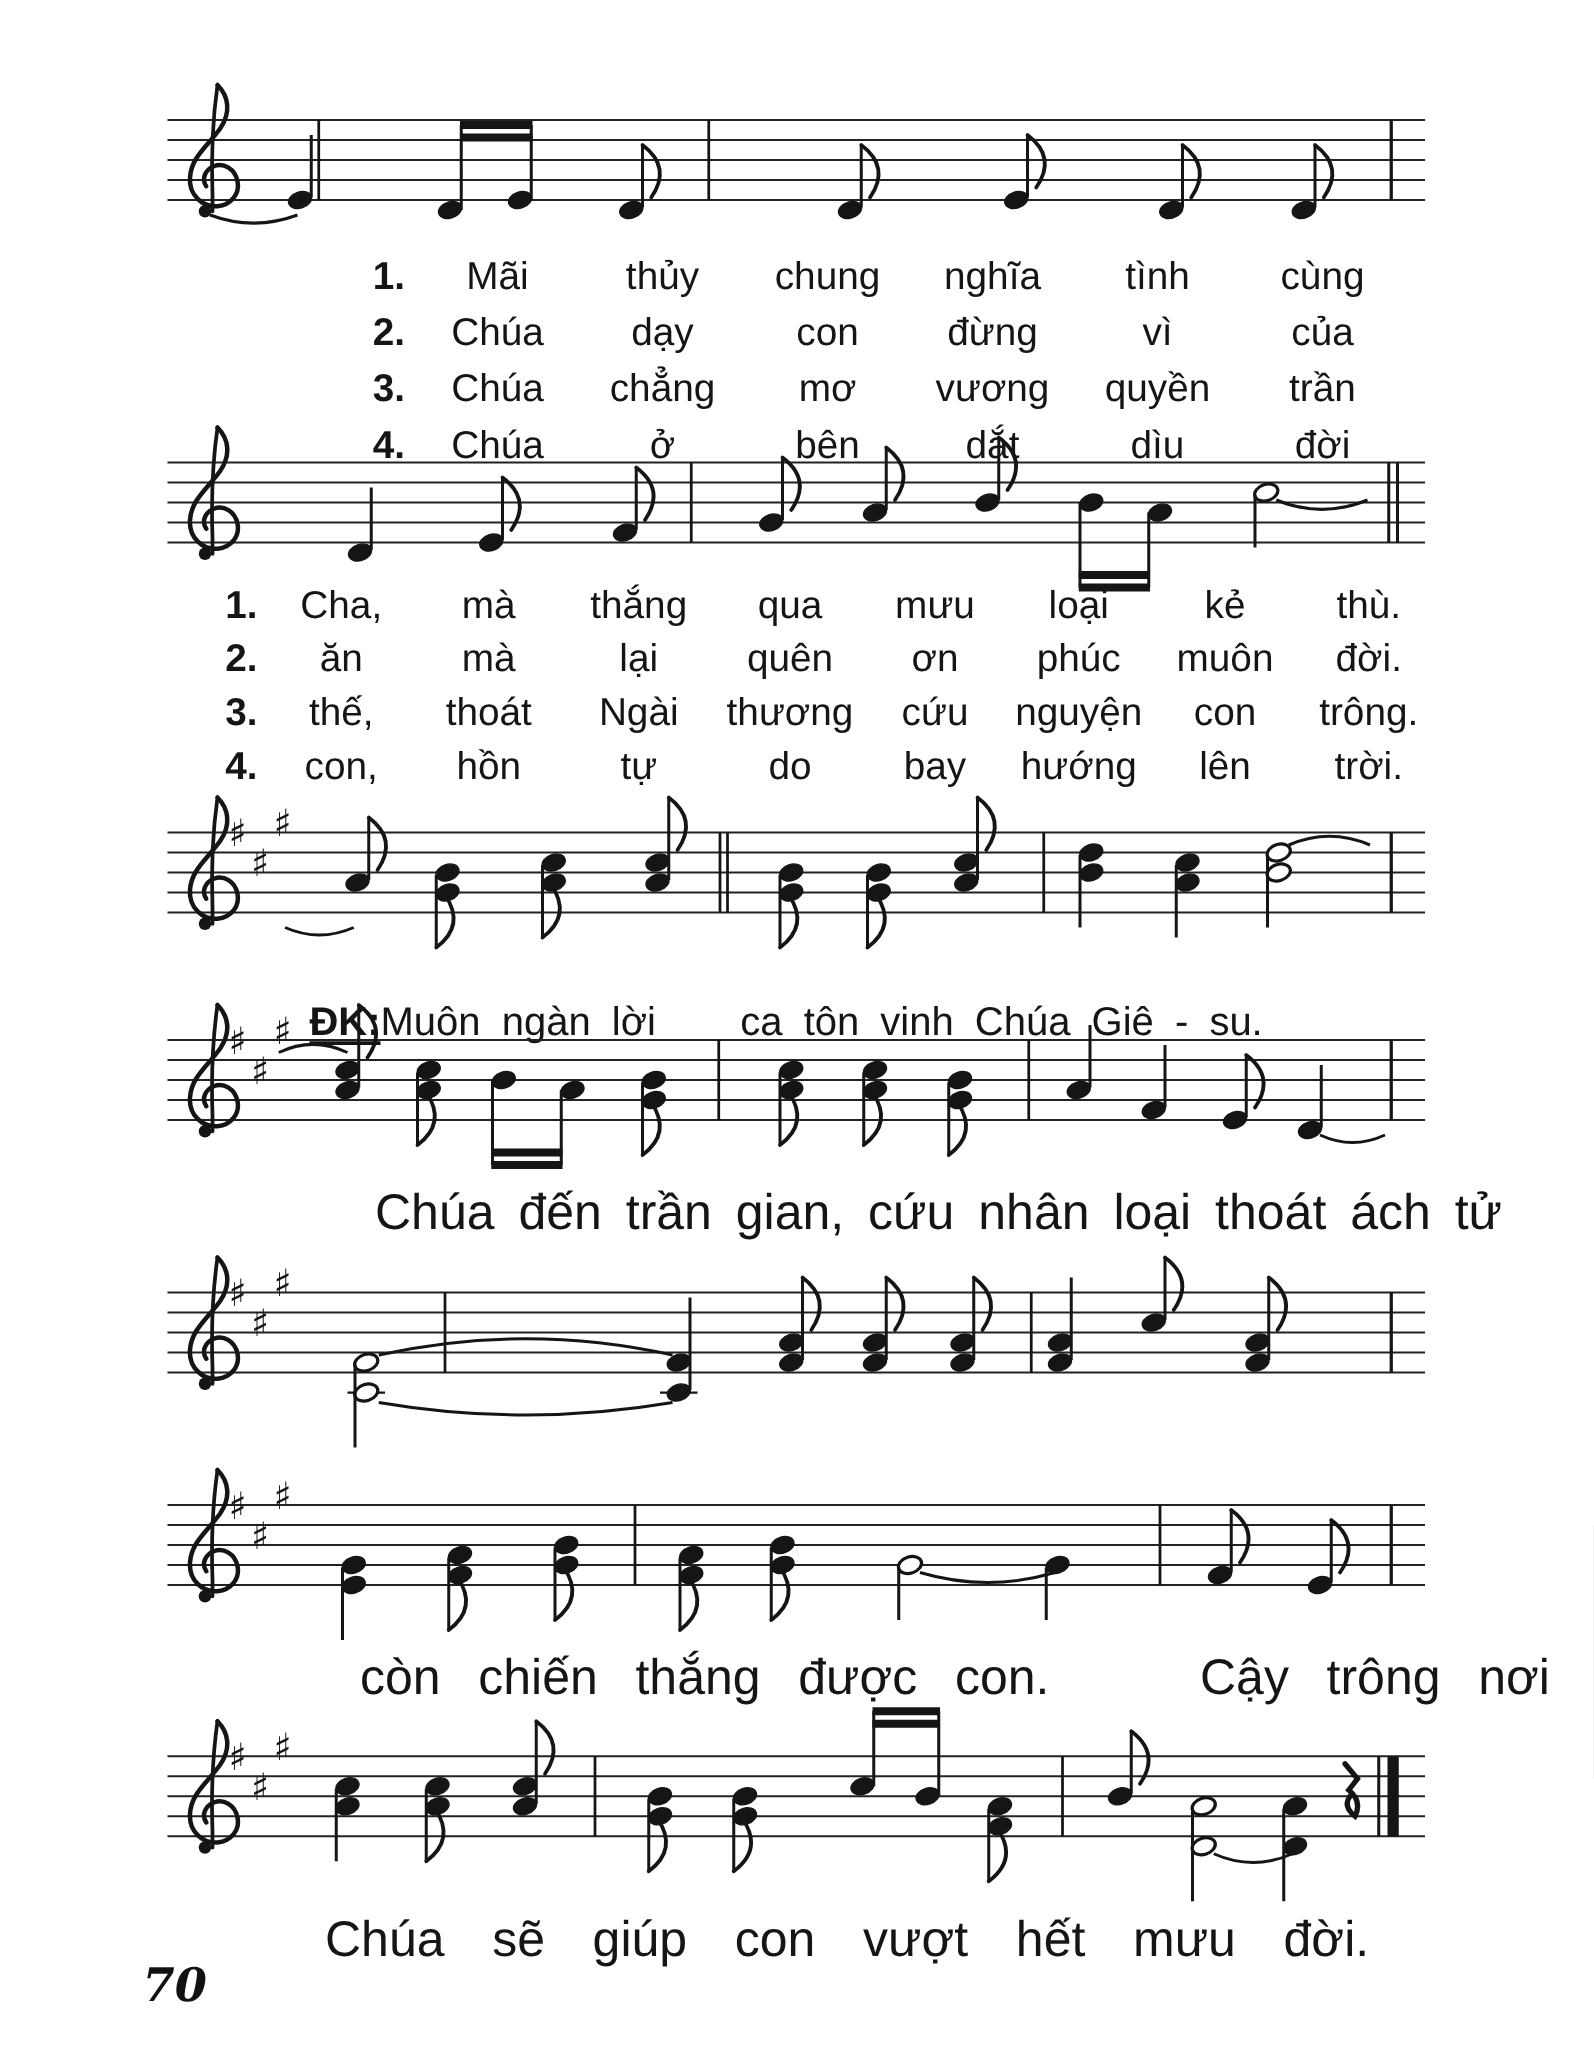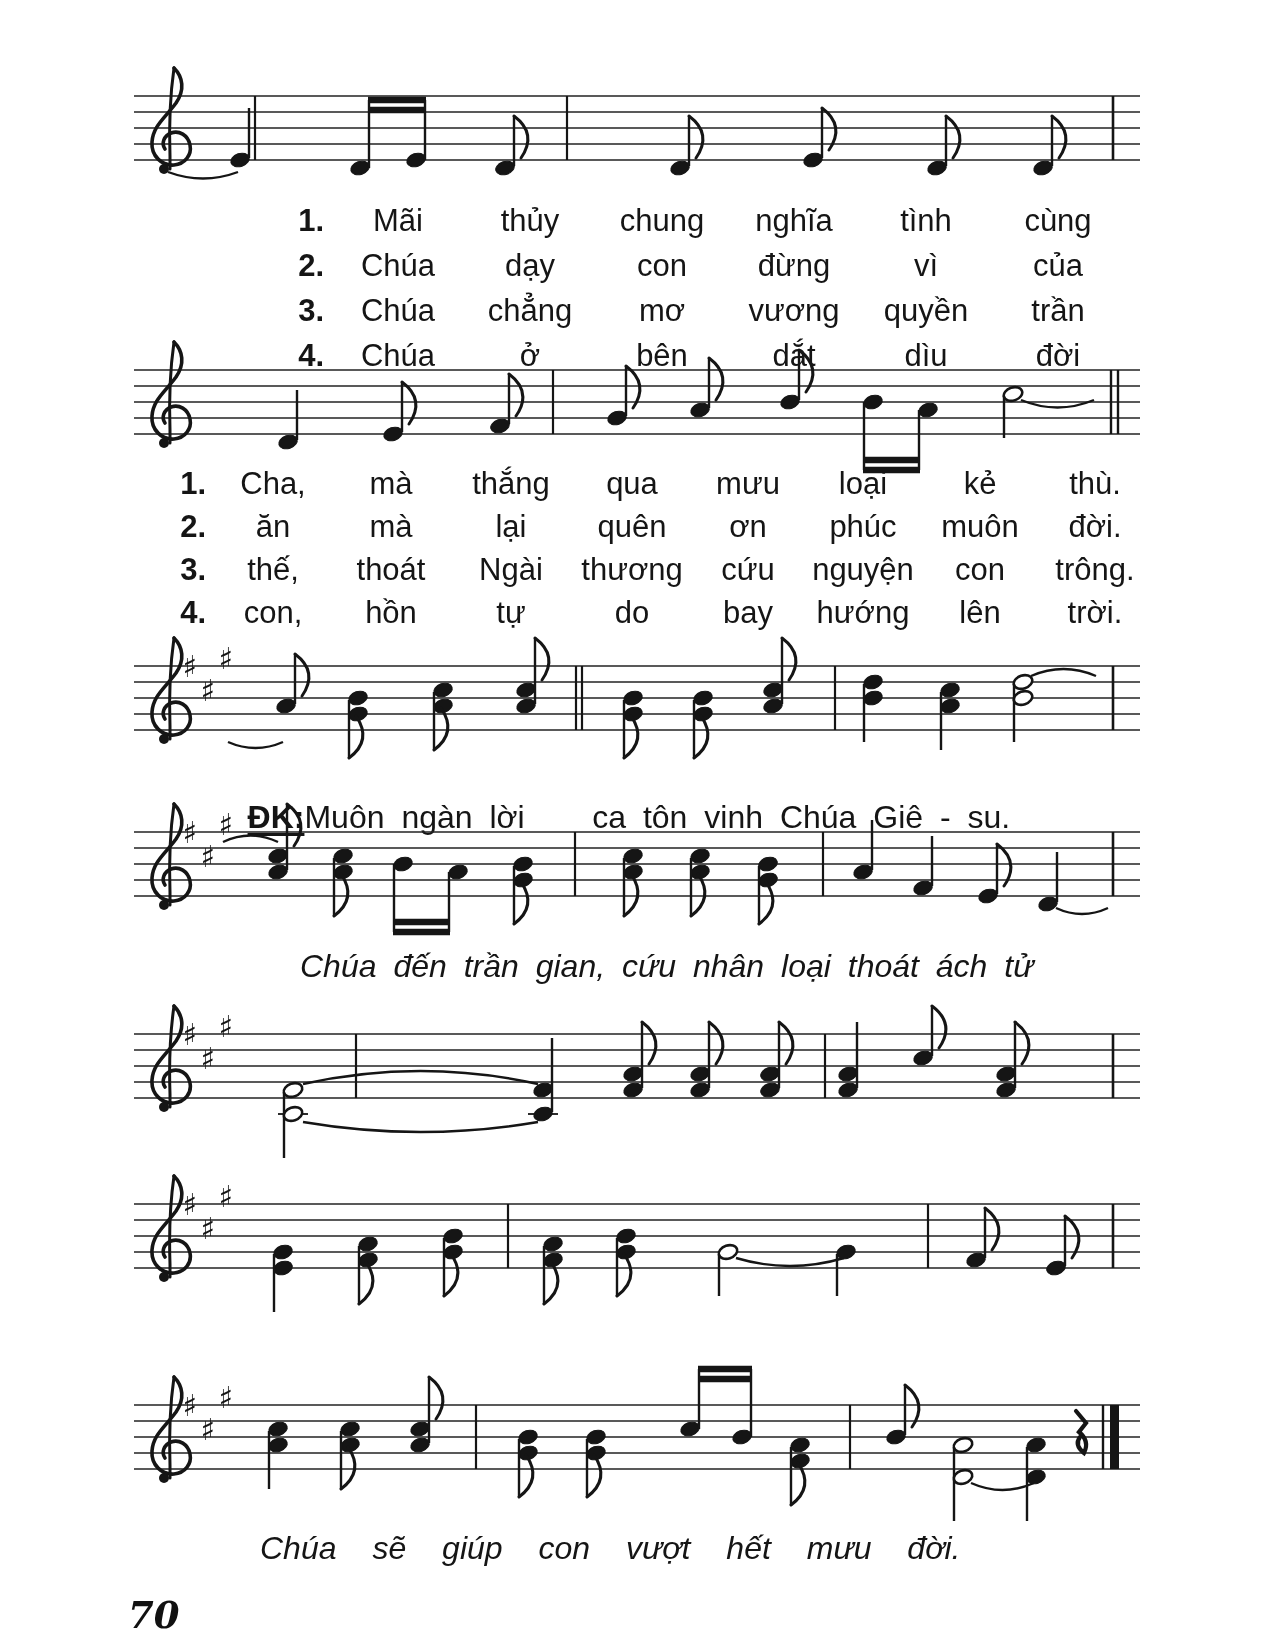--- a/index.html
+++ b/index.html
@@ -10,27 +10,27 @@
   .verse{position:absolute;display:grid;}
   .verse div{font-size:31px;line-height:45px;text-align:center;white-space:nowrap;}
   .verse div.num{font-weight:bold;text-align:right;padding-right:8px;}
   #verse1{left:278px;top:198px;width:846px;grid-template-columns:54px repeat(6,132px);}
   #verse2{left:158px;top:462px;width:994px;
           grid-template-columns:56px 118px 118px 122px 120px 112px 118px 116px 114px;}
   #verse2 div{line-height:43px;}
   .chorus{position:absolute;left:212px;top:762px;font-size:32px;white-space:pre;}
   .chorus .dk{font-weight:bold;text-decoration:underline;text-underline-offset:5px;}
   .chorus .txt{word-spacing:8px;}
-  .lyr{position:absolute;font-size:32px;white-space:pre;font-style:italic;}
+  .lyr{position:absolute;font-size:40px;white-space:pre;}
   #lyr1{left:300px;top:948px;word-spacing:8px;}
   #lyr2{left:263px;top:1142px;word-spacing:19px;}
   #lyr3{left:288px;top:1320px;word-spacing:19px;}
   #lyr4{left:260px;top:1530px;word-spacing:27px;}
-  .pagenum{position:absolute;left:128px;top:1566px;font-family:"DejaVu Serif",serif;
-           font-style:italic;font-weight:bold;font-size:37px;color:#111;margin-top:27px;}
+  .pagenum{position:absolute;left:114px;top:1566px;font-family:"DejaVu Serif",serif;
+           font-style:italic;font-weight:bold;font-size:37px;color:#111;}
 </style>
 </head>
 <body>
 
 <div class="page">
 
   <div class="staff" style="top:56px">
       <svg viewBox="0 0 1020 170" preserveAspectRatio="none">
         <line x1="6" y1="40" x2="1012" y2="40" stroke="#222" stroke-width="1.7"></line>
         <line x1="6" y1="56" x2="1012" y2="56" stroke="#222" stroke-width="1.7"></line>
@@ -434,20 +434,21 @@
           <ellipse cx="848" cy="96" rx="9.5" ry="6.5" transform="rotate(-18 848 96)" fill="#151515" stroke="#151515" stroke-width="1"></ellipse>
           <line x1="857" y1="94" x2="857" y2="44" stroke="#151515" stroke-width="2.4"></line>
           <path d="M857 44 C 873 56, 875 70, 864 86" fill="none" stroke="#151515" stroke-width="3" stroke-linecap="round"></path>
           <ellipse cx="928" cy="104" rx="9.5" ry="6.5" transform="rotate(-18 928 104)" fill="#151515" stroke="#151515" stroke-width="1"></ellipse>
           <line x1="937" y1="102" x2="937" y2="52" stroke="#151515" stroke-width="2.4"></line>
           <path d="M937 52 C 953 64, 955 78, 944 94" fill="none" stroke="#151515" stroke-width="3" stroke-linecap="round"></path>
         </g>
       </svg>
     </div>
 
+  <div class="lyr" id="lyr3">còn chiến thắng được con.    Cậy trông nơi</div>
 
   <div class="staff" style="top:1365px">
       <svg viewBox="0 0 1020 170" preserveAspectRatio="none">
         <line x1="6" y1="40" x2="1012" y2="40" stroke="#222" stroke-width="1.7"></line>
         <line x1="6" y1="56" x2="1012" y2="56" stroke="#222" stroke-width="1.7"></line>
         <line x1="6" y1="72" x2="1012" y2="72" stroke="#222" stroke-width="1.7"></line>
         <line x1="6" y1="88" x2="1012" y2="88" stroke="#222" stroke-width="1.7"></line>
         <line x1="6" y1="104" x2="1012" y2="104" stroke="#222" stroke-width="1.7"></line>
         <g transform="translate(10,0)">
           <path d="M36 12 C45 21 47 34 38 47 C27 62 15 70 14 86 C13 100 24 110 36 109 C47 108 54 99 52 89 C50 79 41 74 33 77 C26 80 23 87 27 93" fill="none" stroke="#151515" stroke-width="3.6" stroke-linecap="round"></path>

